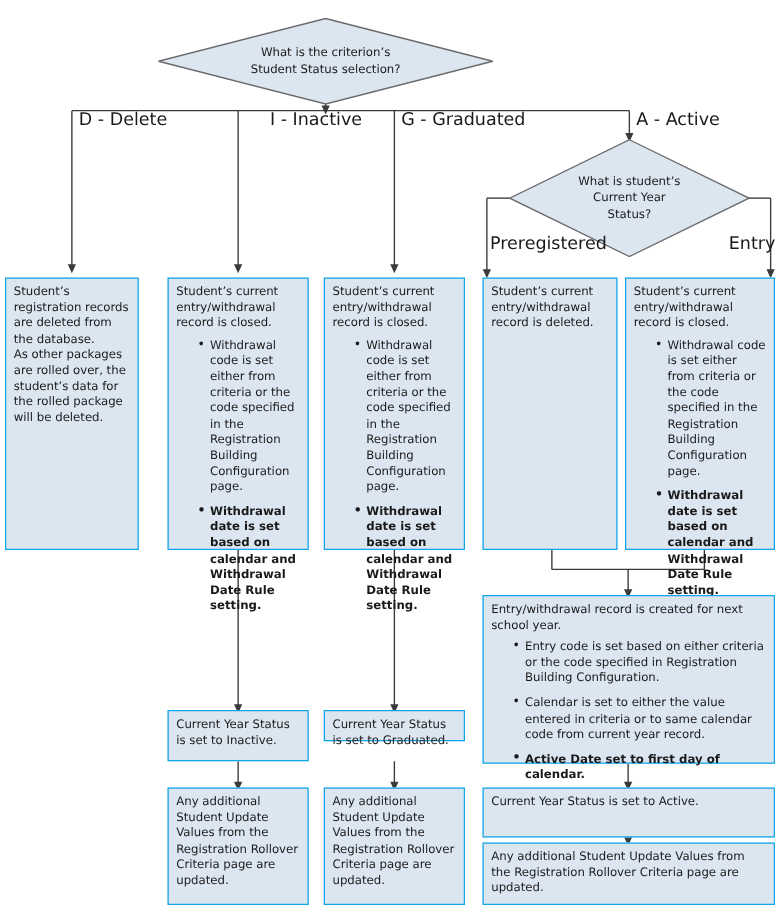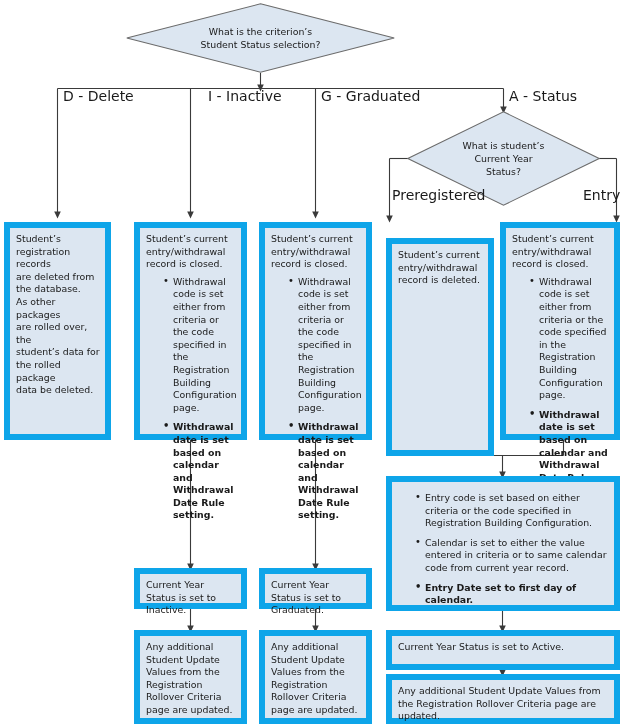--- a/index.html
+++ b/index.html
@@ -22,21 +22,21 @@
     left: 0;
     top: 0;
     width: 624px;
     height: 728px;
     pointer-events: none;
   }
   .node {
     position: absolute;
     box-sizing: border-box;
     background: #dce6f1;
-    border: 6px solid #0ea5e9;
+    border: 1px solid #0ea5e9;
     color: #1a1a1a;
     font-size: 9.4px;
     line-height: 12.6px;
     padding: 5px 5px 4px 6px;
   }
   .node .lead {
     margin: 0;
   }
   .node ul {
     margin: 5px 0 0 0;
@@ -123,34 +123,34 @@
       <path d="M190.5,609 L190.5,629" marker-end="url(#arrow)"></path>
 
       <path d="M315.5,440 L315.5,567" marker-end="url(#arrow)"></path>
       <path d="M315.5,609 L315.5,629" marker-end="url(#arrow)"></path>
 
       <path d="M502.5,611 L502.5,629" marker-end="url(#arrow)"></path>
       <path d="M502.5,656 L502.5,673" marker-end="url(#arrow)"></path>
     </g>
   </svg>
 
-  <div class="diamond" style="left:126px; top:3px; width:269px; height:70px;">
+  <div class="diamond" style="left:126px; top:14px; width:269px; height:70px;">
     <svg width="269" height="70" viewBox="0 0 269 70">
       <polygon points="134.5,0.8 268.2,35 134.5,69.2 0.8,35" fill="#dce6f1" stroke="#6b6b6b" stroke-width="1.1"></polygon>
     </svg>
     <div class="dtext">
       <span>What is the criterion’s</span>
       <span>Student Status selection?</span>
     </div>
   </div>
 
   <div class="edge-label" style="left:63px; top:91px;">D - Delete</div>
-  <div class="edge-label" style="left:208px; top:91px;">I - Inactive</div>
+  <div class="edge-label" style="left:192px; top:91px;padding-left:24px;">I - Inactive</div>
   <div class="edge-label" style="left:321px; top:91px;">G - Graduated</div>
-  <div class="edge-label" style="left:509px; top:91px;">A - Status</div>
+  <div class="edge-label" style="left:509px; top:91px;">A - Active</div>
 
   <div class="diamond" style="left:407px; top:111px; width:193px; height:95px;text-decoration:underline;">
     <svg width="193" height="95" viewBox="0 0 193 95">
       <polygon points="96.5,0.8 192.2,47.5 96.5,94.2 0.8,47.5" fill="#dce6f1" stroke="#6b6b6b" stroke-width="1.1"></polygon>
     </svg>
     <div class="dtext">
       <span>What is student’s</span>
       <span>Current Year</span>
       <span>Status?</span>
     </div>
@@ -161,21 +161,21 @@
 
   <div class="node" style="left:4px; top:222px; width:107px; height:218px;">
     <div class="lead">Student’s</div>
     <div class="lead">registration records</div>
     <div class="lead">are deleted from</div>
     <div class="lead">the database.</div>
     <div class="lead">As other packages</div>
     <div class="lead">are rolled over, the</div>
     <div class="lead">student’s data for</div>
     <div class="lead">the rolled package</div>
-    <div class="lead">data be deleted.</div>
+    <div class="lead">will be deleted.</div>
   </div>
 
   <div class="node" style="left:134px; top:222px; width:113px; height:218px;">
     <div class="lead">Student’s current entry/withdrawal record is closed.</div>
     <ul>
       <li>Withdrawal code is set either from criteria or the code specified in the Registration Building Configuration page.</li>
       <li>Withdrawal date is set based on calendar and Withdrawal Date Rule setting.</li>
     </ul>
   </div>
 
@@ -188,45 +188,46 @@
   </div>
 
   <div class="node" style="left:259px; top:222px; width:113px; height:218px;">
     <div class="lead">Student’s current entry/withdrawal record is closed.</div>
     <ul>
       <li>Withdrawal code is set either from criteria or the code specified in the Registration Building Configuration page.</li>
       <li>Withdrawal date is set based on calendar and Withdrawal Date Rule setting.</li>
     </ul>
   </div>
 
-  <div class="node" style="left:259px; top:568px; width:113px; height:41px;">
+  <div class="node" style="left:259px; top:568px; width:113px; height:25px;">
     <div class="lead">Current Year Status is set to Graduated.</div>
   </div>
 
   <div class="node" style="left:259px; top:630px; width:113px; height:94px;">
     <div class="lead">Any additional Student Update Values from the Registration Rollover Criteria page are updated.</div>
   </div>
 
-  <div class="node" style="left:386px; top:222px; width:108px; height:218px;margin-top:16px;">
+  <div class="node" style="left:386px; top:222px; width:108px; height:218px;">
     <div class="lead">Student’s current entry/withdrawal record is deleted.</div>
   </div>
 
   <div class="node" style="left:500px; top:222px; width:120px; height:218px;">
     <div class="lead">Student’s current entry/withdrawal record is closed.</div>
     <ul>
       <li>Withdrawal code is set either from criteria or the code specified in the Registration Building Configuration page.</li>
       <li>Withdrawal date is set based on calendar and Withdrawal Date Rule setting.</li>
     </ul>
   </div>
 
   <div class="node" style="left:386px; top:476px; width:234px; height:135px;">
+    <div class="lead">Entry/withdrawal record is created for next school year.</div>
     <ul>
       <li>Entry code is set based on either criteria or the code specified in Registration Building Configuration.</li>
       <li>Calendar is set to either the value entered in criteria or to same calendar code from current year record.</li>
-      <li>Entry Date set to first day of calendar.</li>
+      <li>Active Date set to first day of calendar.</li>
     </ul>
   </div>
 
   <div class="node" style="left:386px; top:630px; width:234px; height:40px;">
     <div class="lead">Current Year Status is set to Active.</div>
   </div>
 
   <div class="node" style="left:386px; top:674px; width:234px; height:50px;">
     <div class="lead">Any additional Student Update Values from the Registration Rollover Criteria page are updated.</div>
   </div>

